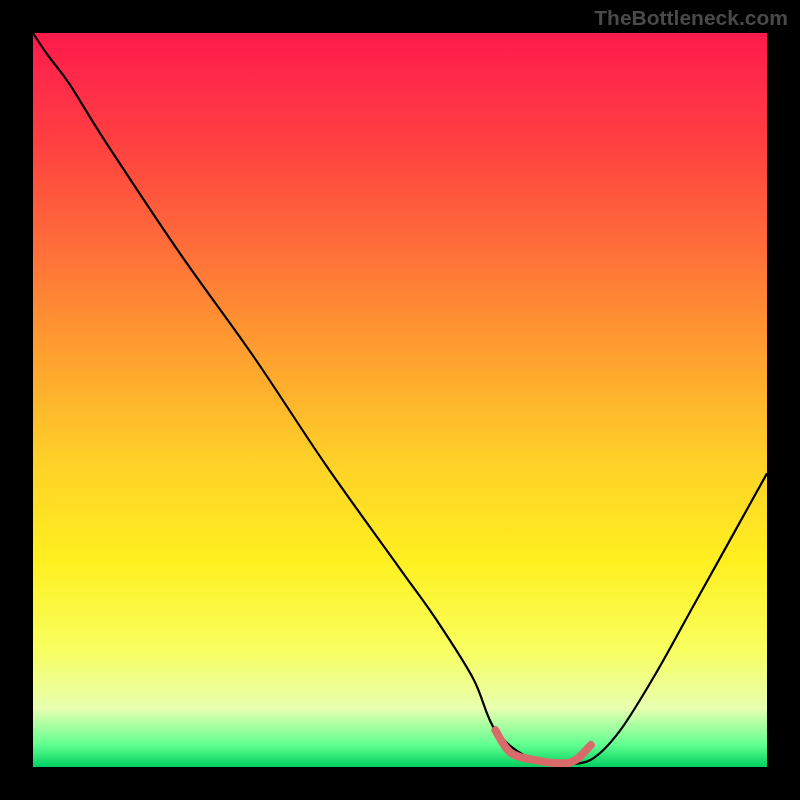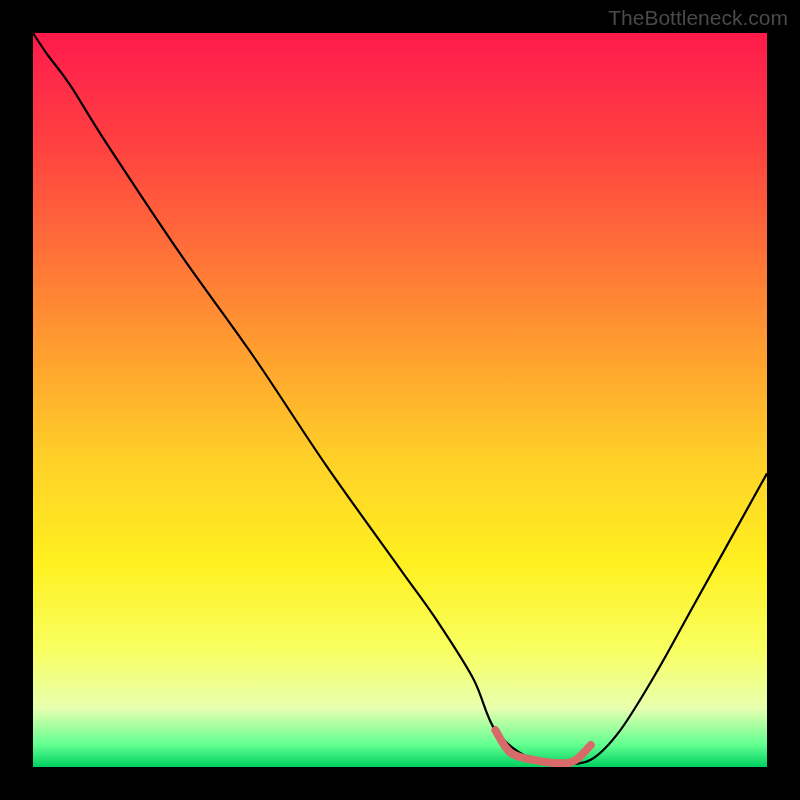--- a/index.html
+++ b/index.html
@@ -10,21 +10,21 @@
     position: relative;
     font-family: Arial, sans-serif;
     overflow: hidden;
   }
   .watermark {
     position: absolute;
     top: 6px;
     right: 12px;
     color: #4a4a4a;
     font-size: 21px;
-    font-weight: normal;
+    font-weight: bold;
     z-index: 10;
   }
   .plot-area {
     position: absolute;
     left: 33px;
     top: 33px;
     width: 734px;
     height: 734px;
     overflow: hidden;
   }

